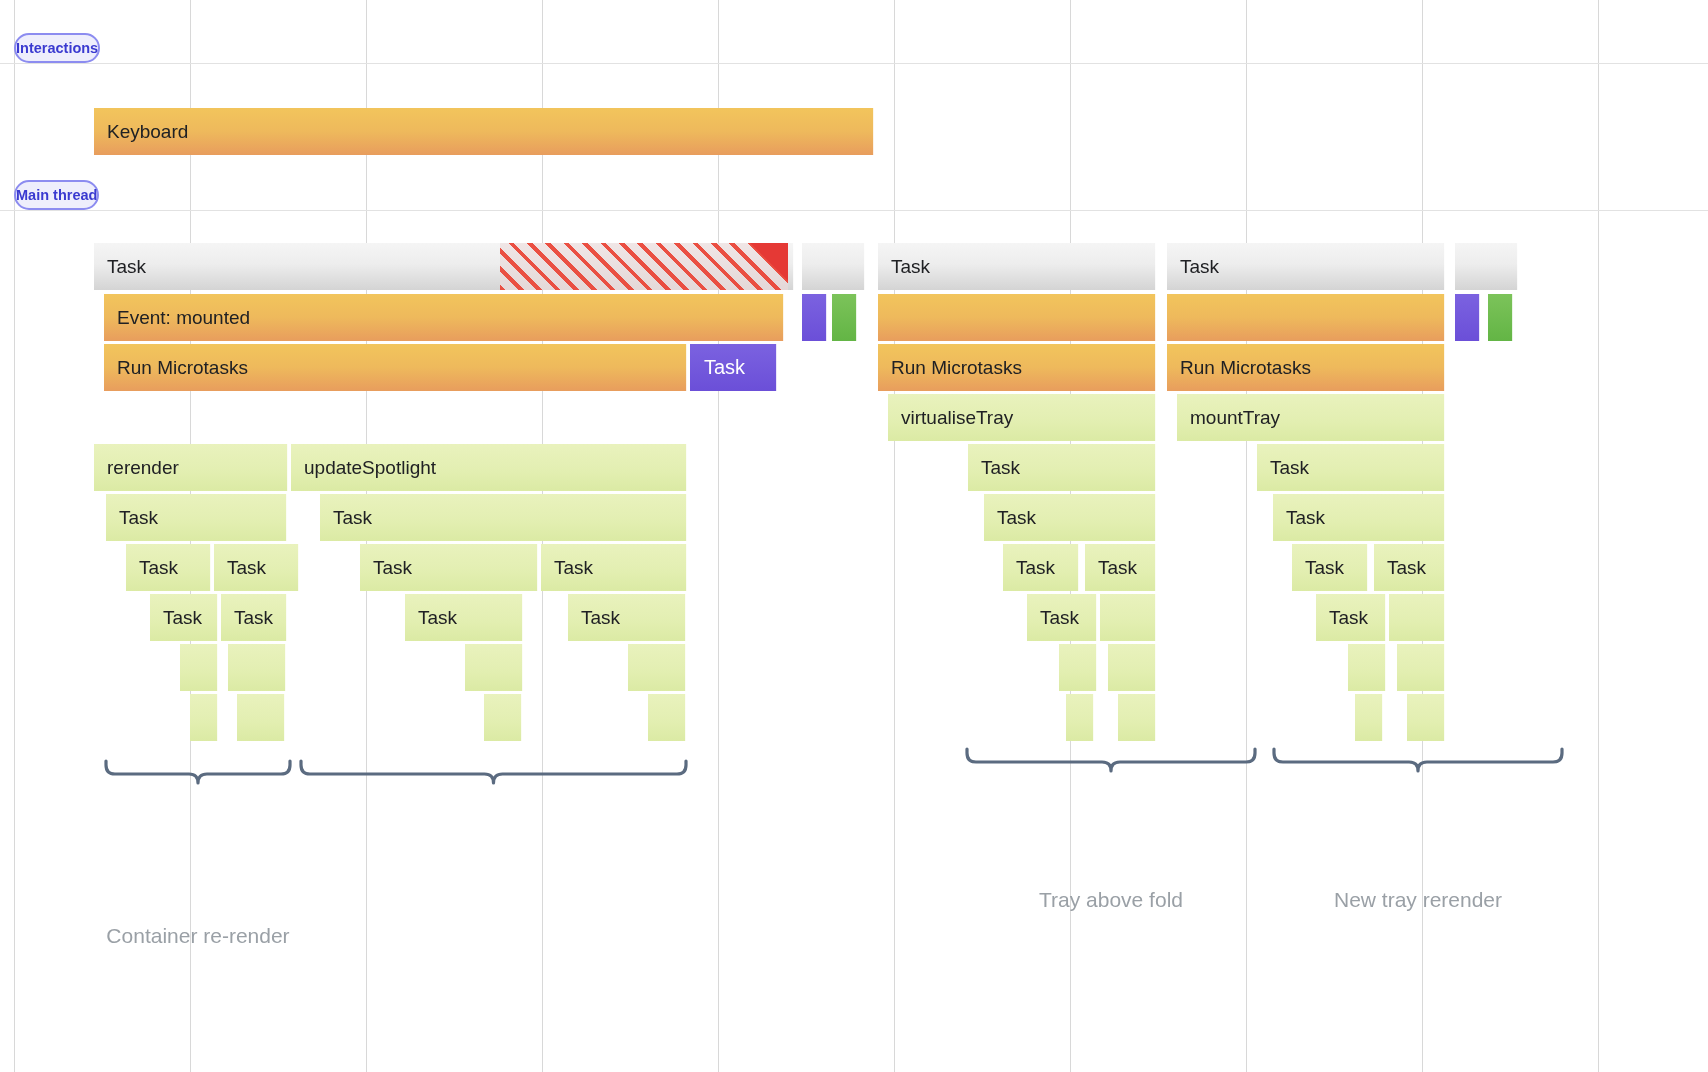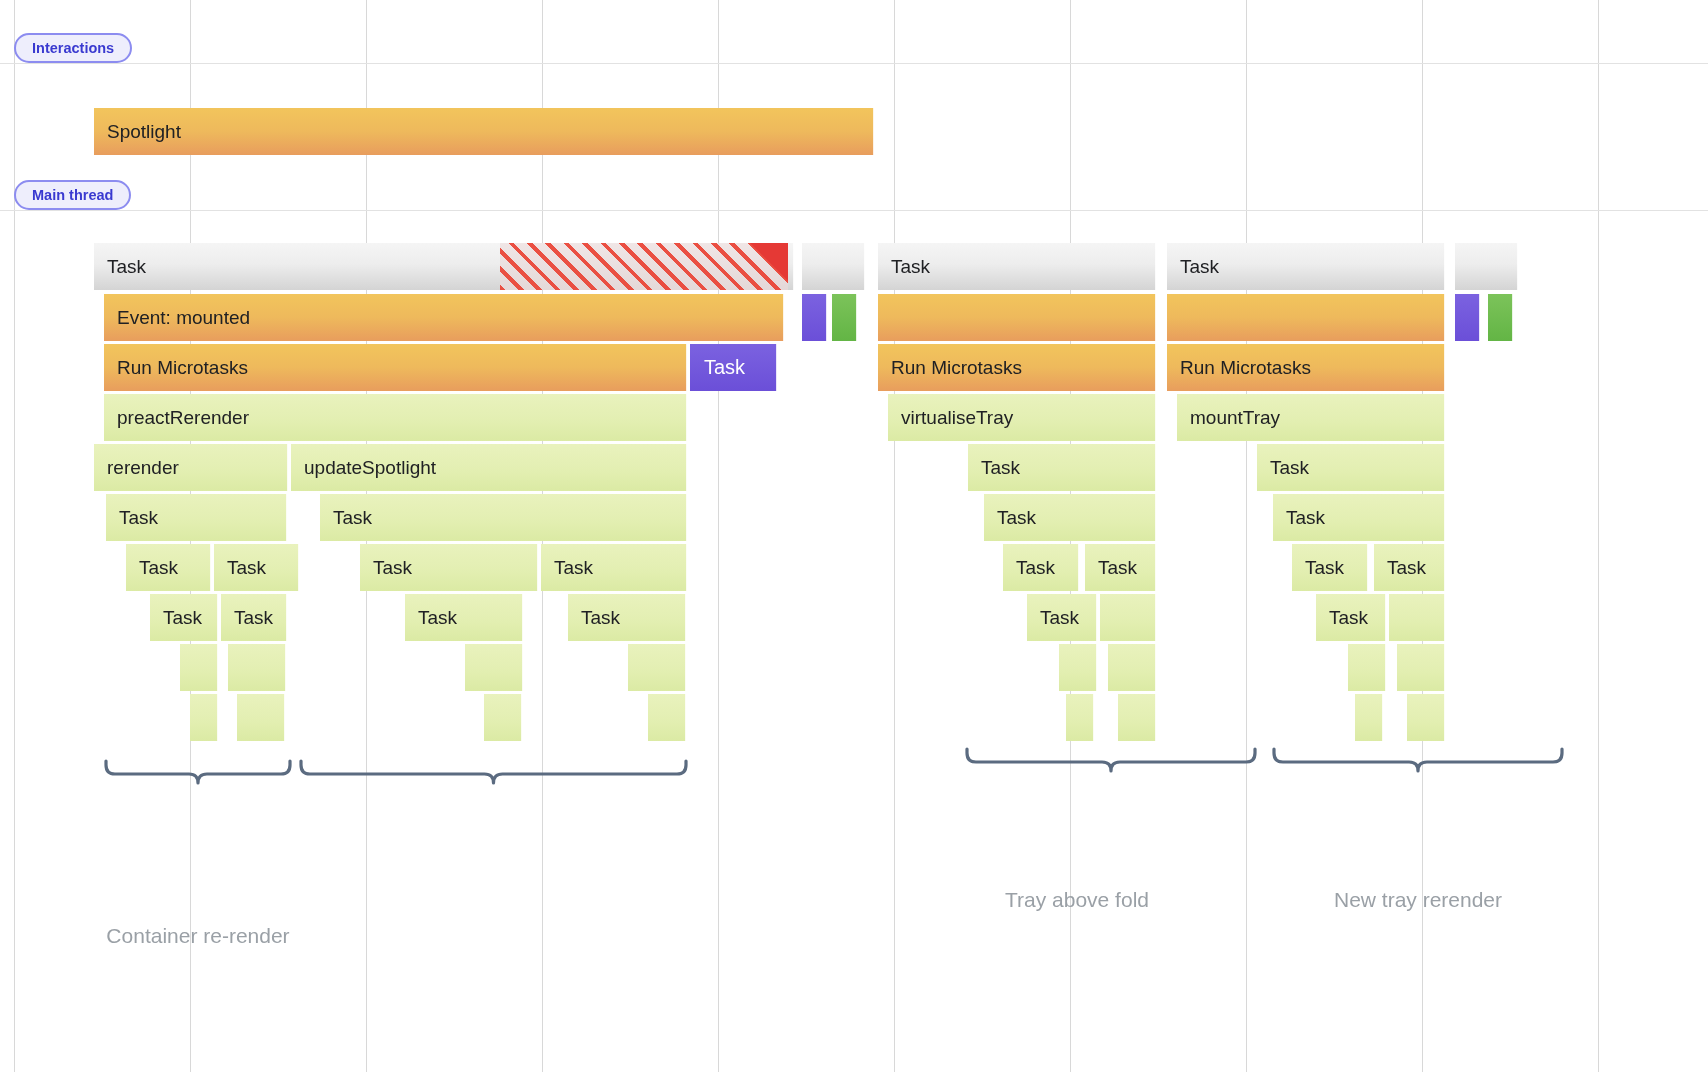--- a/index.html
+++ b/index.html
@@ -21,21 +21,21 @@
   
   .hsep{
     position:absolute;left:0;right:0;height:1px;background:#e2e2e2;
   }
 
   
   .track-pill{
     position:absolute;
     display:flex;align-items:center;
     height:30px;
-    padding:0 16px;
+    padding:0 0;
     border:2px solid #8c8cf0;
     border-radius:16px;
     background:#eeeefc;
     color:#3a3ad0;
     font-size:14.5px;
     font-weight:bold;
     white-space:nowrap;
     box-sizing:border-box;
   }
 
@@ -111,40 +111,39 @@
     <div class="gridline" style="left: 366px; background: rgb(216, 216, 216);"></div>
     <div class="gridline" style="left: 542px; background: rgb(216, 216, 216);"></div>
     <div class="gridline" style="left: 718px; background: rgb(216, 216, 216);"></div>
     <div class="gridline" style="left: 894px; background: rgb(216, 216, 216);"></div>
     <div class="gridline" style="left: 1070px; background: rgb(216, 216, 216);"></div>
     <div class="gridline" style="left: 1246px; background: rgb(216, 216, 216);"></div>
     <div class="gridline" style="left: 1422px; background: rgb(216, 216, 216);"></div>
     <div class="gridline" style="left: 1598px; background: rgb(216, 216, 216);"></div>
     <div class="hsep" style="top: 63px;"></div>
     <div class="track-pill" style="left: 14px; top: 33px;">Interactions</div>
-    <div class="blk orange" style="left: 94px; top: 108px; width: 780px; height: 47px;">Spotlight</div>
+    <div class="blk orange" style="left: 94px; top: 108px; width: 780px; height: 47px;">Keyboard</div>
     <div class="hsep" style="top: 210px;"></div>
     <div class="track-pill" style="left: 14px; top: 180px;">Main thread</div>
     <div class="blk gray" style="left: 94px; top: 243px; width: 700px; height: 47px;">Task</div>
     <div class="blk gray nolabel" style="left: 802px; top: 243px; width: 63px; height: 47px;"></div>
     <div class="blk gray" style="left: 878px; top: 243px; width: 278px; height: 47px;">Task</div>
     <div class="blk gray" style="left: 1167px; top: 243px; width: 278px; height: 47px;">Task</div>
     <div class="blk gray nolabel" style="left: 1455px; top: 243px; width: 63px; height: 47px;"></div>
     <div class="blk orange" style="left: 104px; top: 294px; width: 680px; height: 47px;">Event: mounted</div>
     <div class="blk purple nolabel" style="left: 802px; top: 294px; width: 25px; height: 47px;"></div>
     <div class="blk greenmark nolabel" style="left: 832px; top: 294px; width: 25px; height: 47px;"></div>
     <div class="blk orange nolabel" style="left: 878px; top: 294px; width: 278px; height: 47px;"></div>
     <div class="blk orange nolabel" style="left: 1167px; top: 294px; width: 278px; height: 47px;"></div>
     <div class="blk purple nolabel" style="left: 1455px; top: 294px; width: 25px; height: 47px;"></div>
     <div class="blk greenmark nolabel" style="left: 1488px; top: 294px; width: 25px; height: 47px;"></div>
     <div class="blk orange" style="left: 104px; top: 344px; width: 583px; height: 47px;">Run Microtasks</div>
     <div class="blk purple" style="left: 690px; top: 344px; width: 87px; height: 47px;">Task</div>
     <div class="blk orange" style="left: 878px; top: 344px; width: 278px; height: 47px;">Run Microtasks</div>
     <div class="blk orange" style="left: 1167px; top: 344px; width: 278px; height: 47px;">Run Microtasks</div>
-    <div class="blk green" style="left: 104px; top: 394px; width: 583px; height: 47px;">preactRerender</div>
     <div class="blk green" style="left: 1177px; top: 394px; width: 268px; height: 47px;">mountTray</div>
     <div class="blk green" style="left: 888px; top: 394px; width: 268px; height: 47px;">virtualiseTray</div>
     <div class="blk green" style="left: 94px; top: 444px; width: 194px; height: 47px;">rerender</div>
     <div class="blk green" style="left: 291px; top: 444px; width: 396px; height: 47px;">updateSpotlight</div>
     <div class="blk green" style="left: 968px; top: 444px; width: 188px; height: 47px;">Task</div>
     <div class="blk green" style="left: 1257px; top: 444px; width: 188px; height: 47px;">Task</div>
     <div class="blk green" style="left: 106px; top: 494px; width: 181px; height: 47px;">Task</div>
     <div class="blk green" style="left: 320px; top: 494px; width: 367px; height: 47px;">Task</div>
     <div class="blk green" style="left: 984px; top: 494px; width: 172px; height: 47px;">Task</div>
     <div class="blk green" style="left: 1273px; top: 494px; width: 172px; height: 47px;">Task</div>
@@ -207,21 +206,21 @@
     <div class="brace" style="left: 966px; top: 748px; width: 290px;">
       <svg width="290" height="32" viewBox="0 0 290 32">
     <path d="M 1 1 L 1 5 Q 1 14 10 14
              L 136 14 Q 145 14 145 23
              L 145 23
              L 145 23 Q 145 14 154 14
              L 280 14 Q 289 14 289 5
              L 289 1" fill="none" stroke="#5b6b80" stroke-width="3.2" stroke-linecap="round" stroke-linejoin="round"></path>
   </svg>
     </div>
-    <div class="ann-label" style="left: 932px; top: 888px; width: 290px; color: rgb(154, 160, 166); text-align: center;">Tray above fold</div>
+    <div class="ann-label" style="left: 966px; top: 888px; width: 290px; color: rgb(154, 160, 166); text-align: center;">Tray above fold</div>
     <div class="brace" style="left: 1273px; top: 748px; width: 290px;">
       <svg width="290" height="32" viewBox="0 0 290 32">
     <path d="M 1 1 L 1 5 Q 1 14 10 14
              L 136 14 Q 145 14 145 23
              L 145 23
              L 145 23 Q 145 14 154 14
              L 280 14 Q 289 14 289 5
              L 289 1" fill="none" stroke="#5b6b80" stroke-width="3.2" stroke-linecap="round" stroke-linejoin="round"></path>
   </svg>
     </div>

